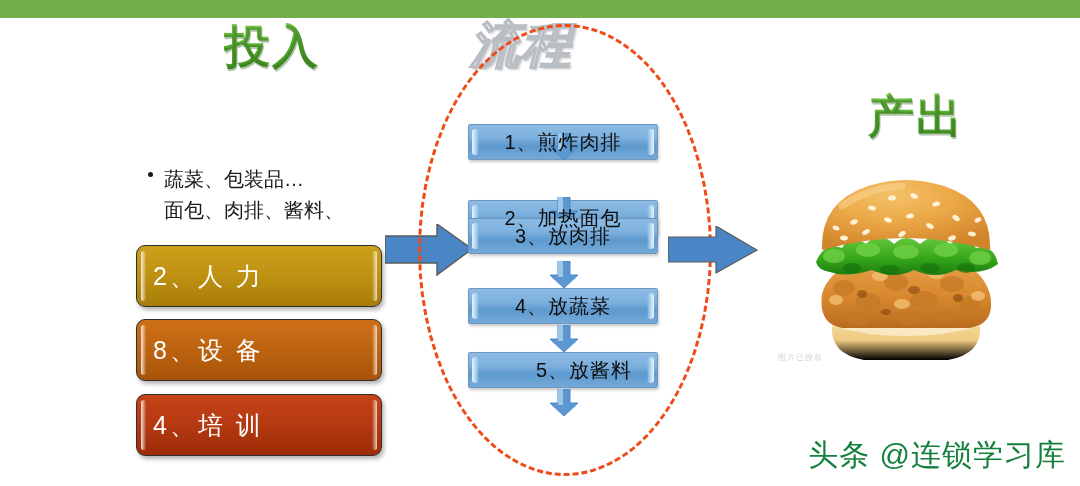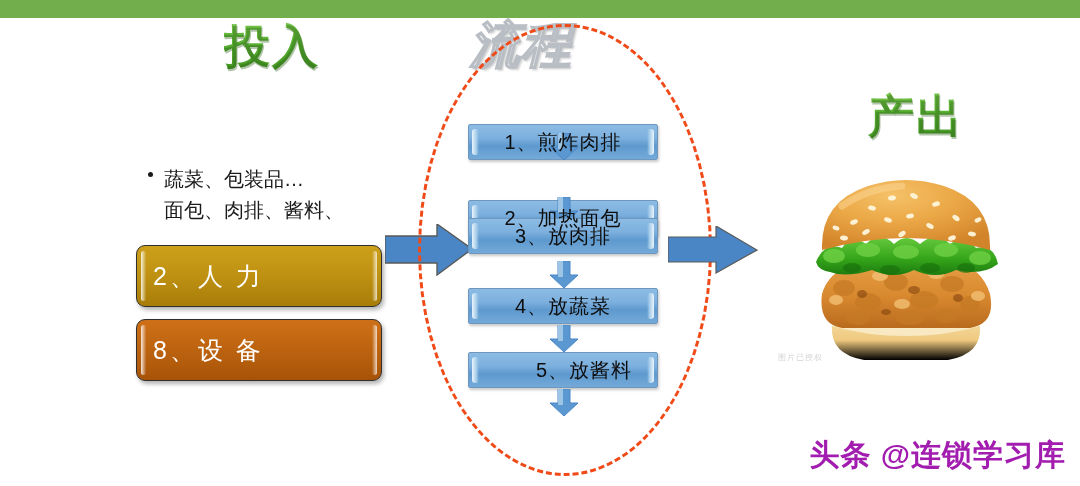--- a/index.html
+++ b/index.html
@@ -134,21 +134,21 @@
   .burger { position:absolute; left:806px; top:176px; width:200px; height:196px; }
 
   .faint-wm {
     position:absolute; left:778px; top:352px;
     font-size:8px; color:#D6D6D6; letter-spacing:1px;
   }
 
   
   .watermark {
     position:absolute; right:14px; bottom:10px;
-    font-size:30px; font-weight:bold; color:#a21caf;
+    font-size:30px; font-weight:normal; color:#15803d;
     letter-spacing:1px; white-space:nowrap;
   }
 </style>
 </head>
 <body>
 
 <div class="slide">
 
   <div class="top-bar"></div>
 
@@ -162,20 +162,23 @@
   </div>
 
   <div class="inbox box-labor">
     <span>2、人  力</span>
   </div>
 
   <div class="inbox box-equip">
     <span>8、设  备</span>
   </div>
 
+  <div class="inbox box-train">
+    <span>4、培  训</span>
+  </div>
 
   <svg class="side-arrow arrow-left" width="88" height="52" viewBox="0 0 88 52">
     <polygon points="0,12 52,12 52,0 87,25 52,51 52,39 0,39" fill="#4A86C5" stroke="#5A5A5A" stroke-width="1.4"></polygon>
   </svg>
 
   <div class="title-outline">流程</div>
 
   <div class="ellipse"></div>
 
   <div class="flowbox fb1">

